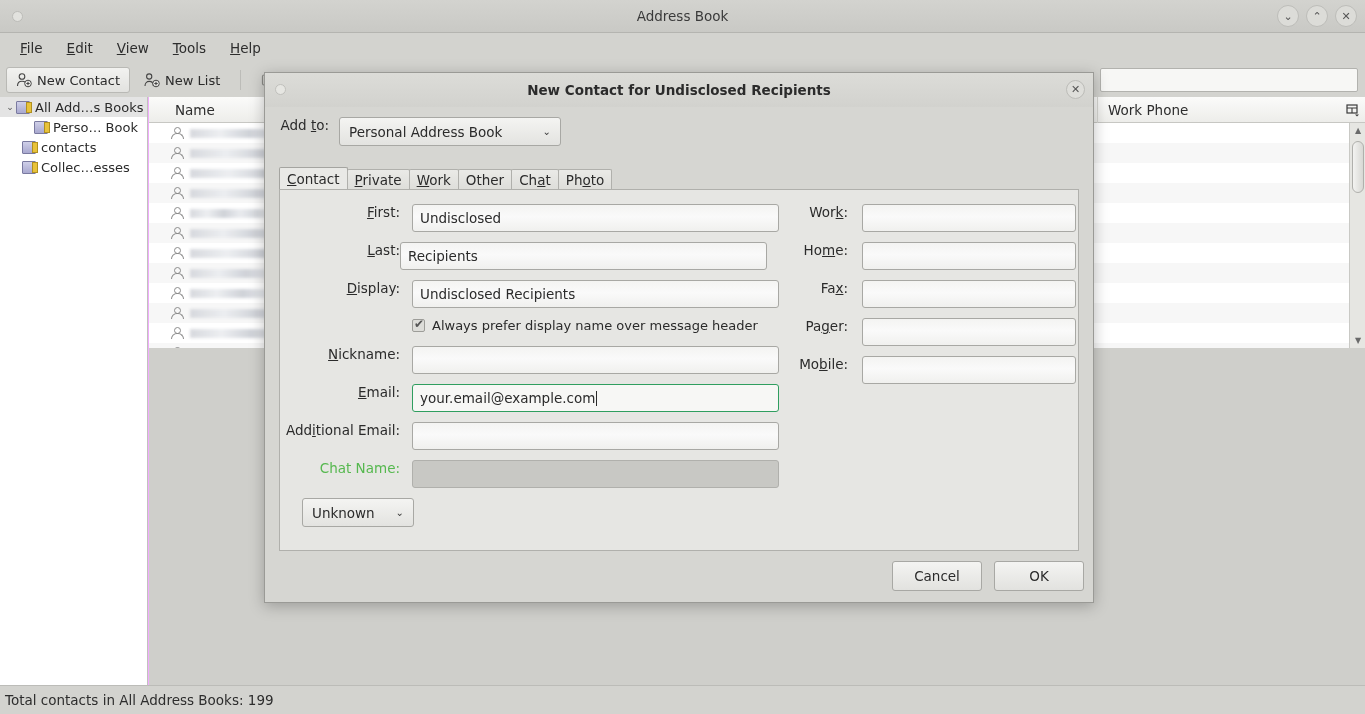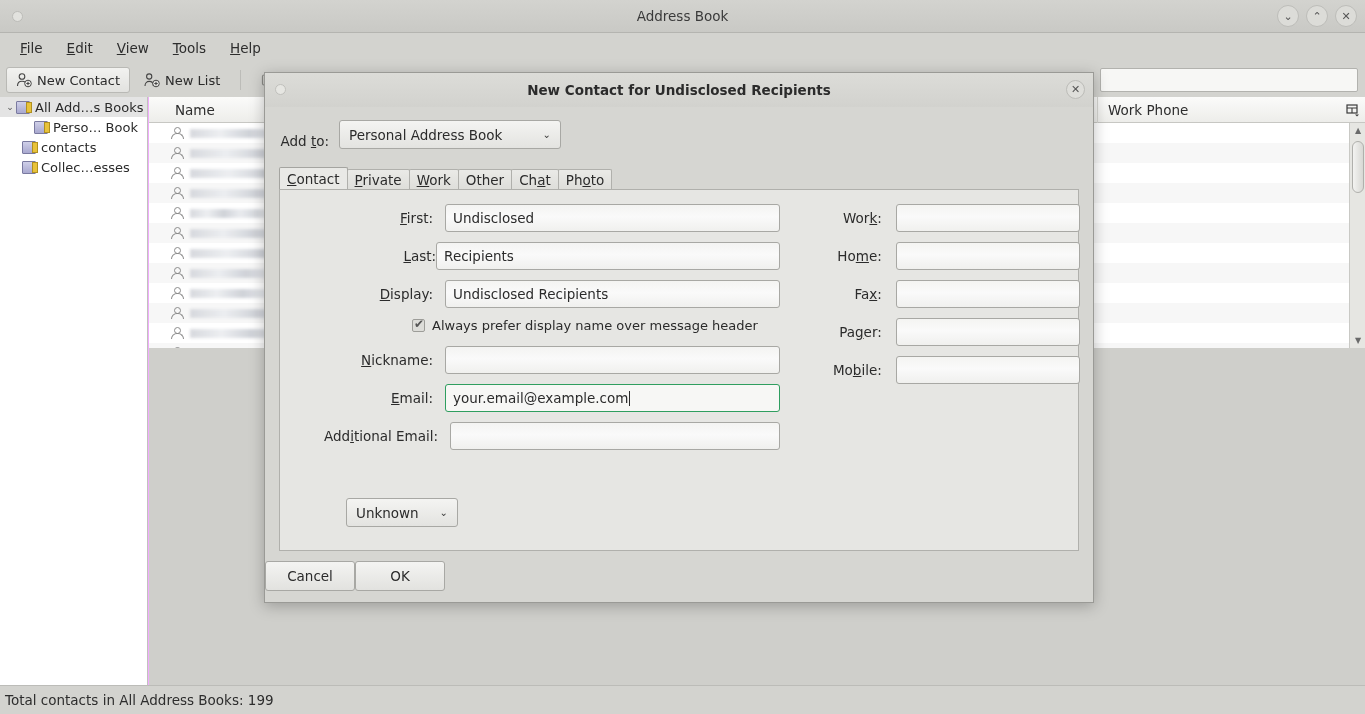--- a/index.html
+++ b/index.html
@@ -184,21 +184,21 @@
   }
   .dlg-close {
     position: absolute; right: 8px; top: 7px; width: 19px; height: 19px;
     border-radius: 50%; background: #dedeDA; border: 1px solid #bcbcb8;
     display: flex; align-items: center; justify-content: center;
     font-size: 11px; color: #555;
   }
 
   .addto-row {
     position: absolute; left: 0; top: 44px; width: 828px; height: 32px;
-    display: flex; align-items: flex-end;
+    display: flex; align-items: flex-start;
   }
   .addto-label {
     width: 64px; text-align: right; margin-right: 10px;
     font-size: 13.5px;
   }
   .select {
     height: 29px; background: linear-gradient(180deg,#f4f4f2,#e3e3e0);
     border: 1px solid #a8a8a4; border-radius: 3px;
     display: flex; align-items: center; padding: 0 9px;
     font-size: 13.5px;
@@ -221,21 +221,21 @@
     background: #e9e9e6;
     border-color: #a4a4a0;
     height: 25px; line-height: 23px;
   }
 
   .panel {
     position: absolute; left: 14px; top: 116px; width: 800px; height: 362px;
     background: #e6e6e3; border: 1px solid #b0b0ac;
   }
 
-  .frow { position: absolute; display: flex; align-items: center; padding-left: 44px; }
+  .frow { position: absolute; display: flex; align-items: flex-start; }
   .flabel { text-align: right; font-size: 13.5px; white-space: nowrap; }
   .ftext {
     background: linear-gradient(180deg,#f4f4f2 0%,#fafafa 45%,#f0f0ee 100%);
     border: 1px solid #a8a8a4; border-radius: 3px;
     height: 28px; padding: 0 7px;
     display: flex; align-items: center;
     font-size: 13.5px; color: #2b2b2b;
   }
   .ftext.focused { border: 1px solid #2f9e5f; background: #f7f7f5; }
   .ftext.disabled { background: #c8c8c4; border-color: #b0b0ac; }
@@ -250,23 +250,23 @@
     width: 13px; height: 13px; margin-right: 7px;
     background: #ddddd9; border: 1px solid #9d9d99; border-radius: 2px;
     position: relative;
   }
   .chkbox::after {
     content: '✔'; position: absolute; left: 1px; top: -3px;
     font-size: 12px; color: #555;
   }
 
   .dlg-footer {
-    position: absolute; left: 0; bottom: 0; width: 828px; height: 52px;
-    display: flex; align-items: center; 
-    padding-right: 18px; 
+    position: absolute; left: 9px; bottom: 0; width: 828px; height: 52px;
+    display: flex; align-items: center; justify-content: flex-end;
+    padding-right: 18px; gap: 12px;
   }
   .dbtn {
     width: 90px; height: 30px;
     background: linear-gradient(180deg,#f4f4f2,#e2e2df);
     border: 1px solid #a8a8a4; border-radius: 3px;
     display: flex; align-items: center; justify-content: center;
     font-size: 13.5px;
   }
 </style>
 </head>
@@ -504,20 +504,26 @@
 
       <div class="frow" style="left:0px; top:232px; width:500px">
         <div class="flabel" style="width:120px">
           <span>Add</span><u>i</u><span>tional Email:</span>
         </div>
         <div class="ftext" style="width:367px; margin-left:12px">
           <span></span>
         </div>
       </div>
 
+      <div class="frow" style="left:0px; top:270px; width:500px">
+        <div class="flabel green-label" style="width:120px">Chat Name:</div>
+        <div class="ftext disabled" style="width:367px; margin-left:12px">
+          <span></span>
+        </div>
+      </div>
 
       <div class="chk-row" style="left:132px; top:128px">
         <span class="chkbox"></span>
         <span>Always prefer display name over message header</span>
       </div>
 
       <div class="frow" style="left:500px; top:14px; width:300px">
         <div class="flabel" style="width:68px">
           <span>Wor</span><u>k</u><span>:</span>
         </div>

